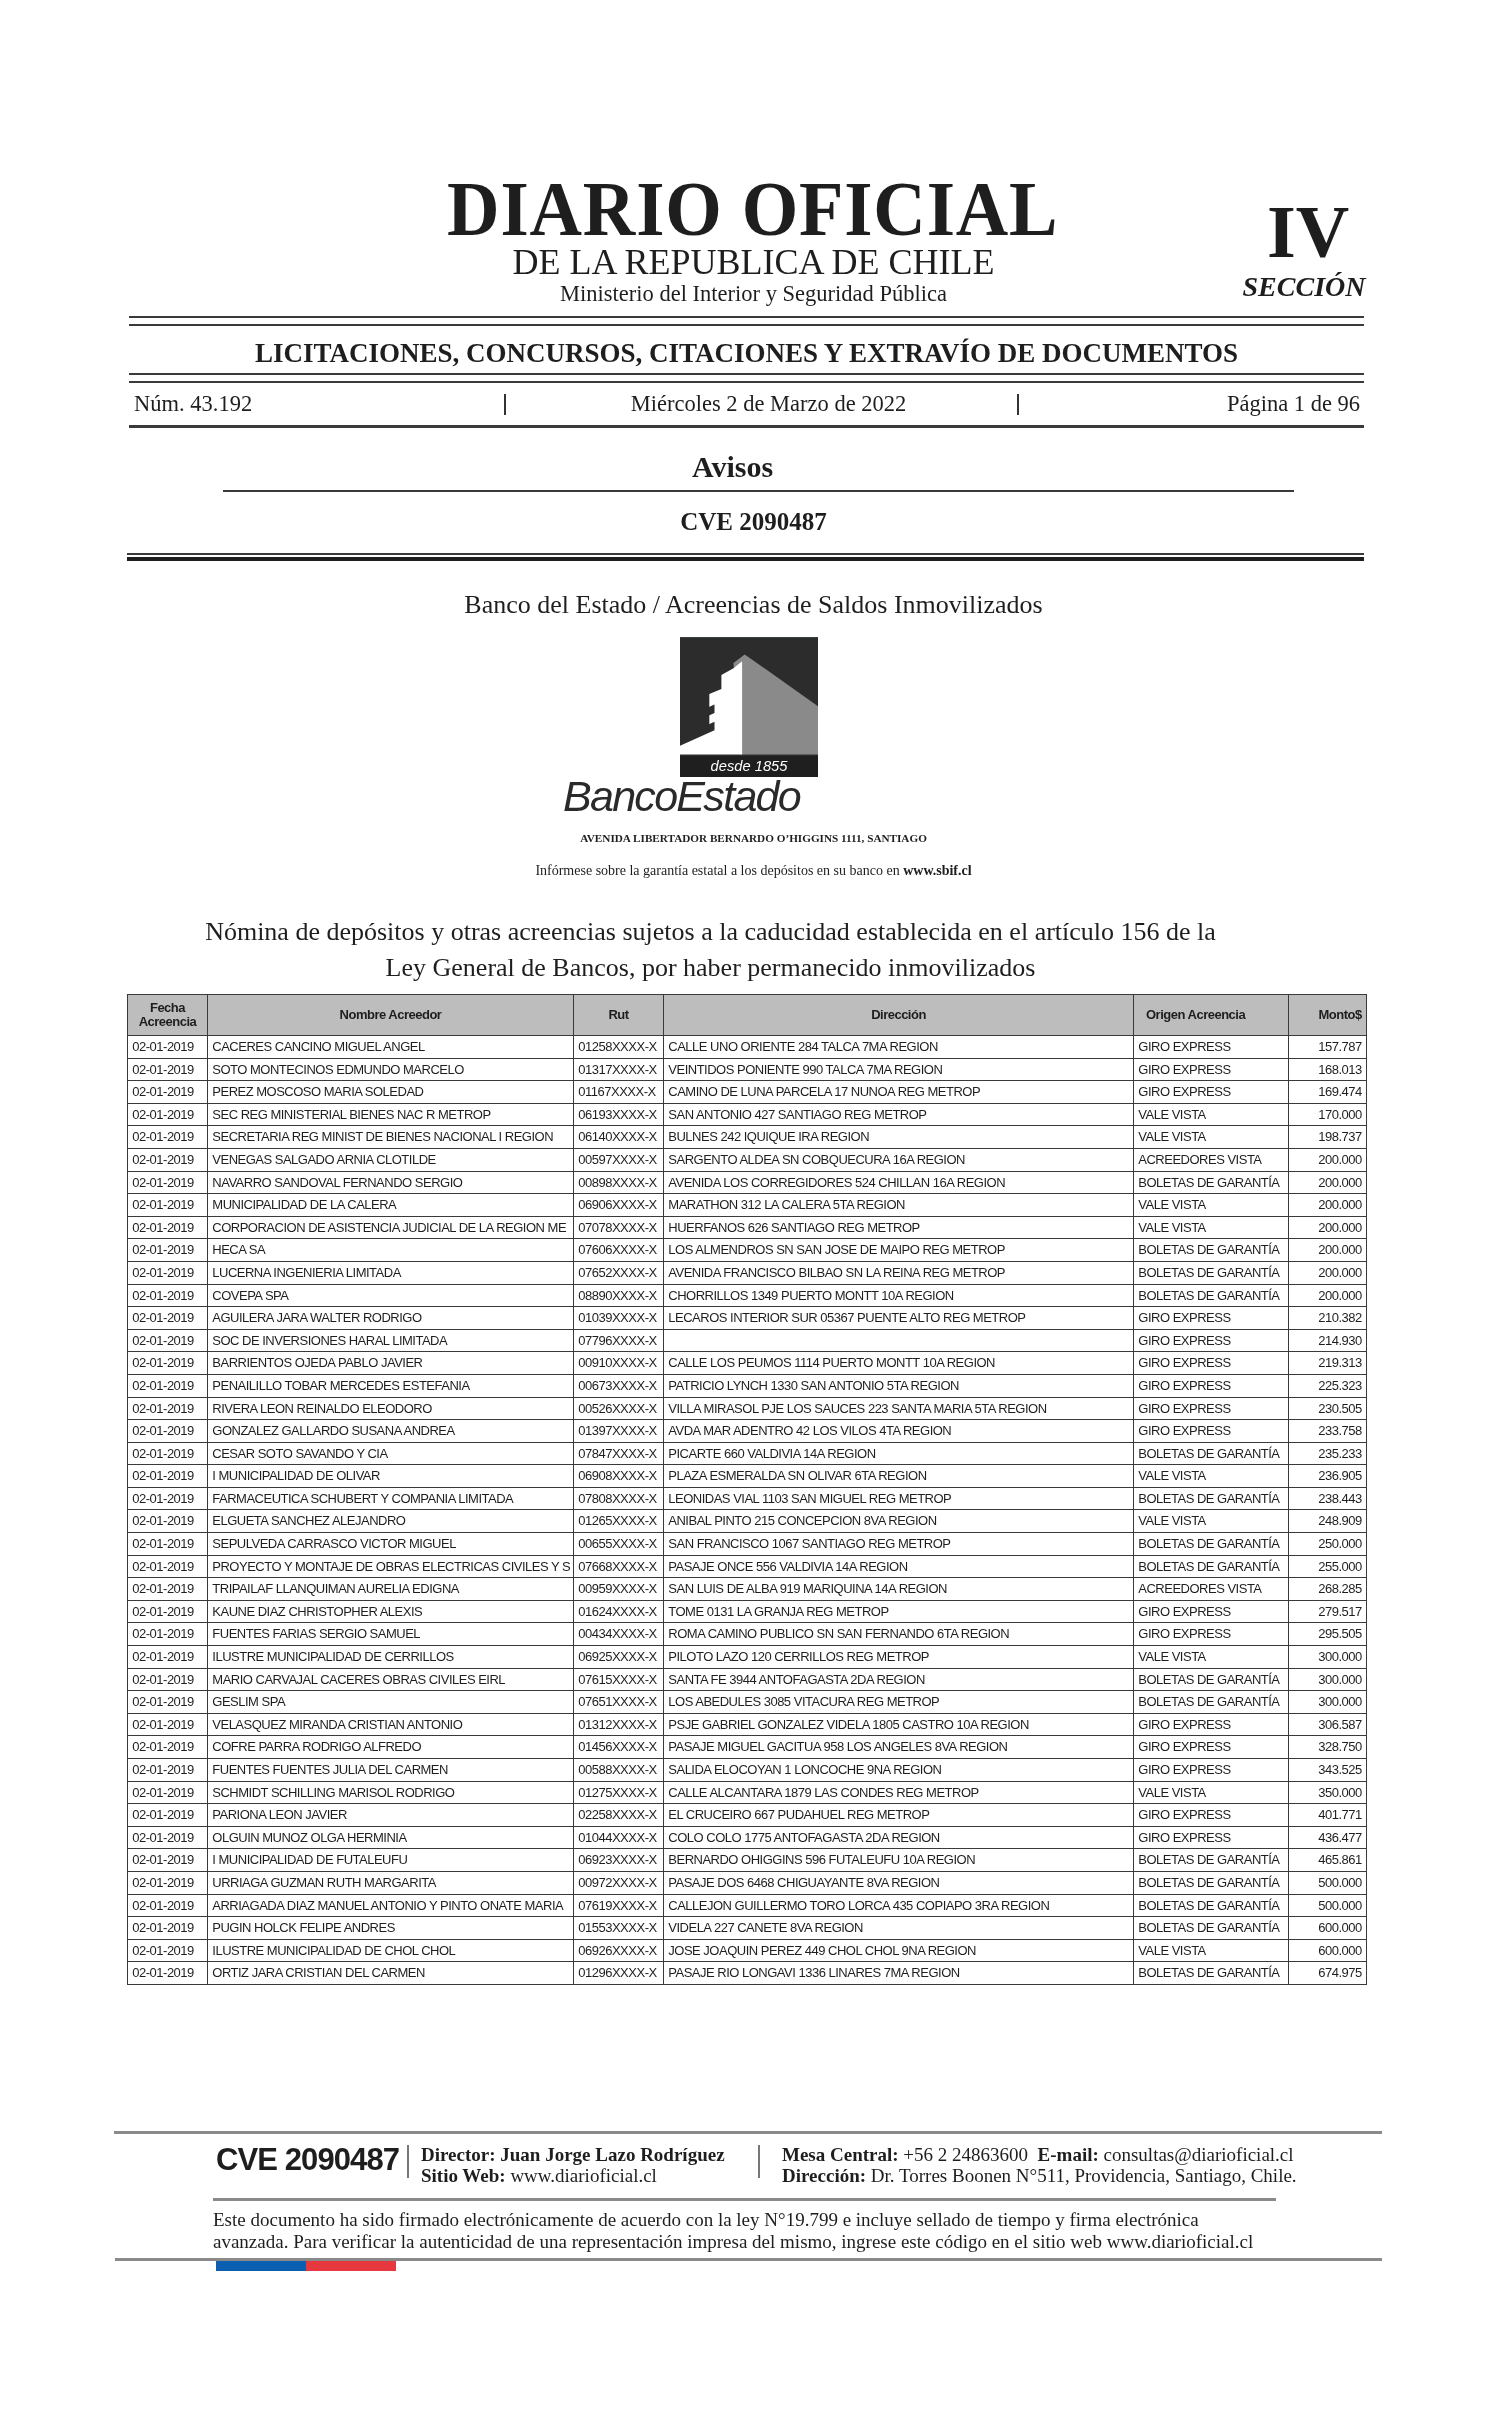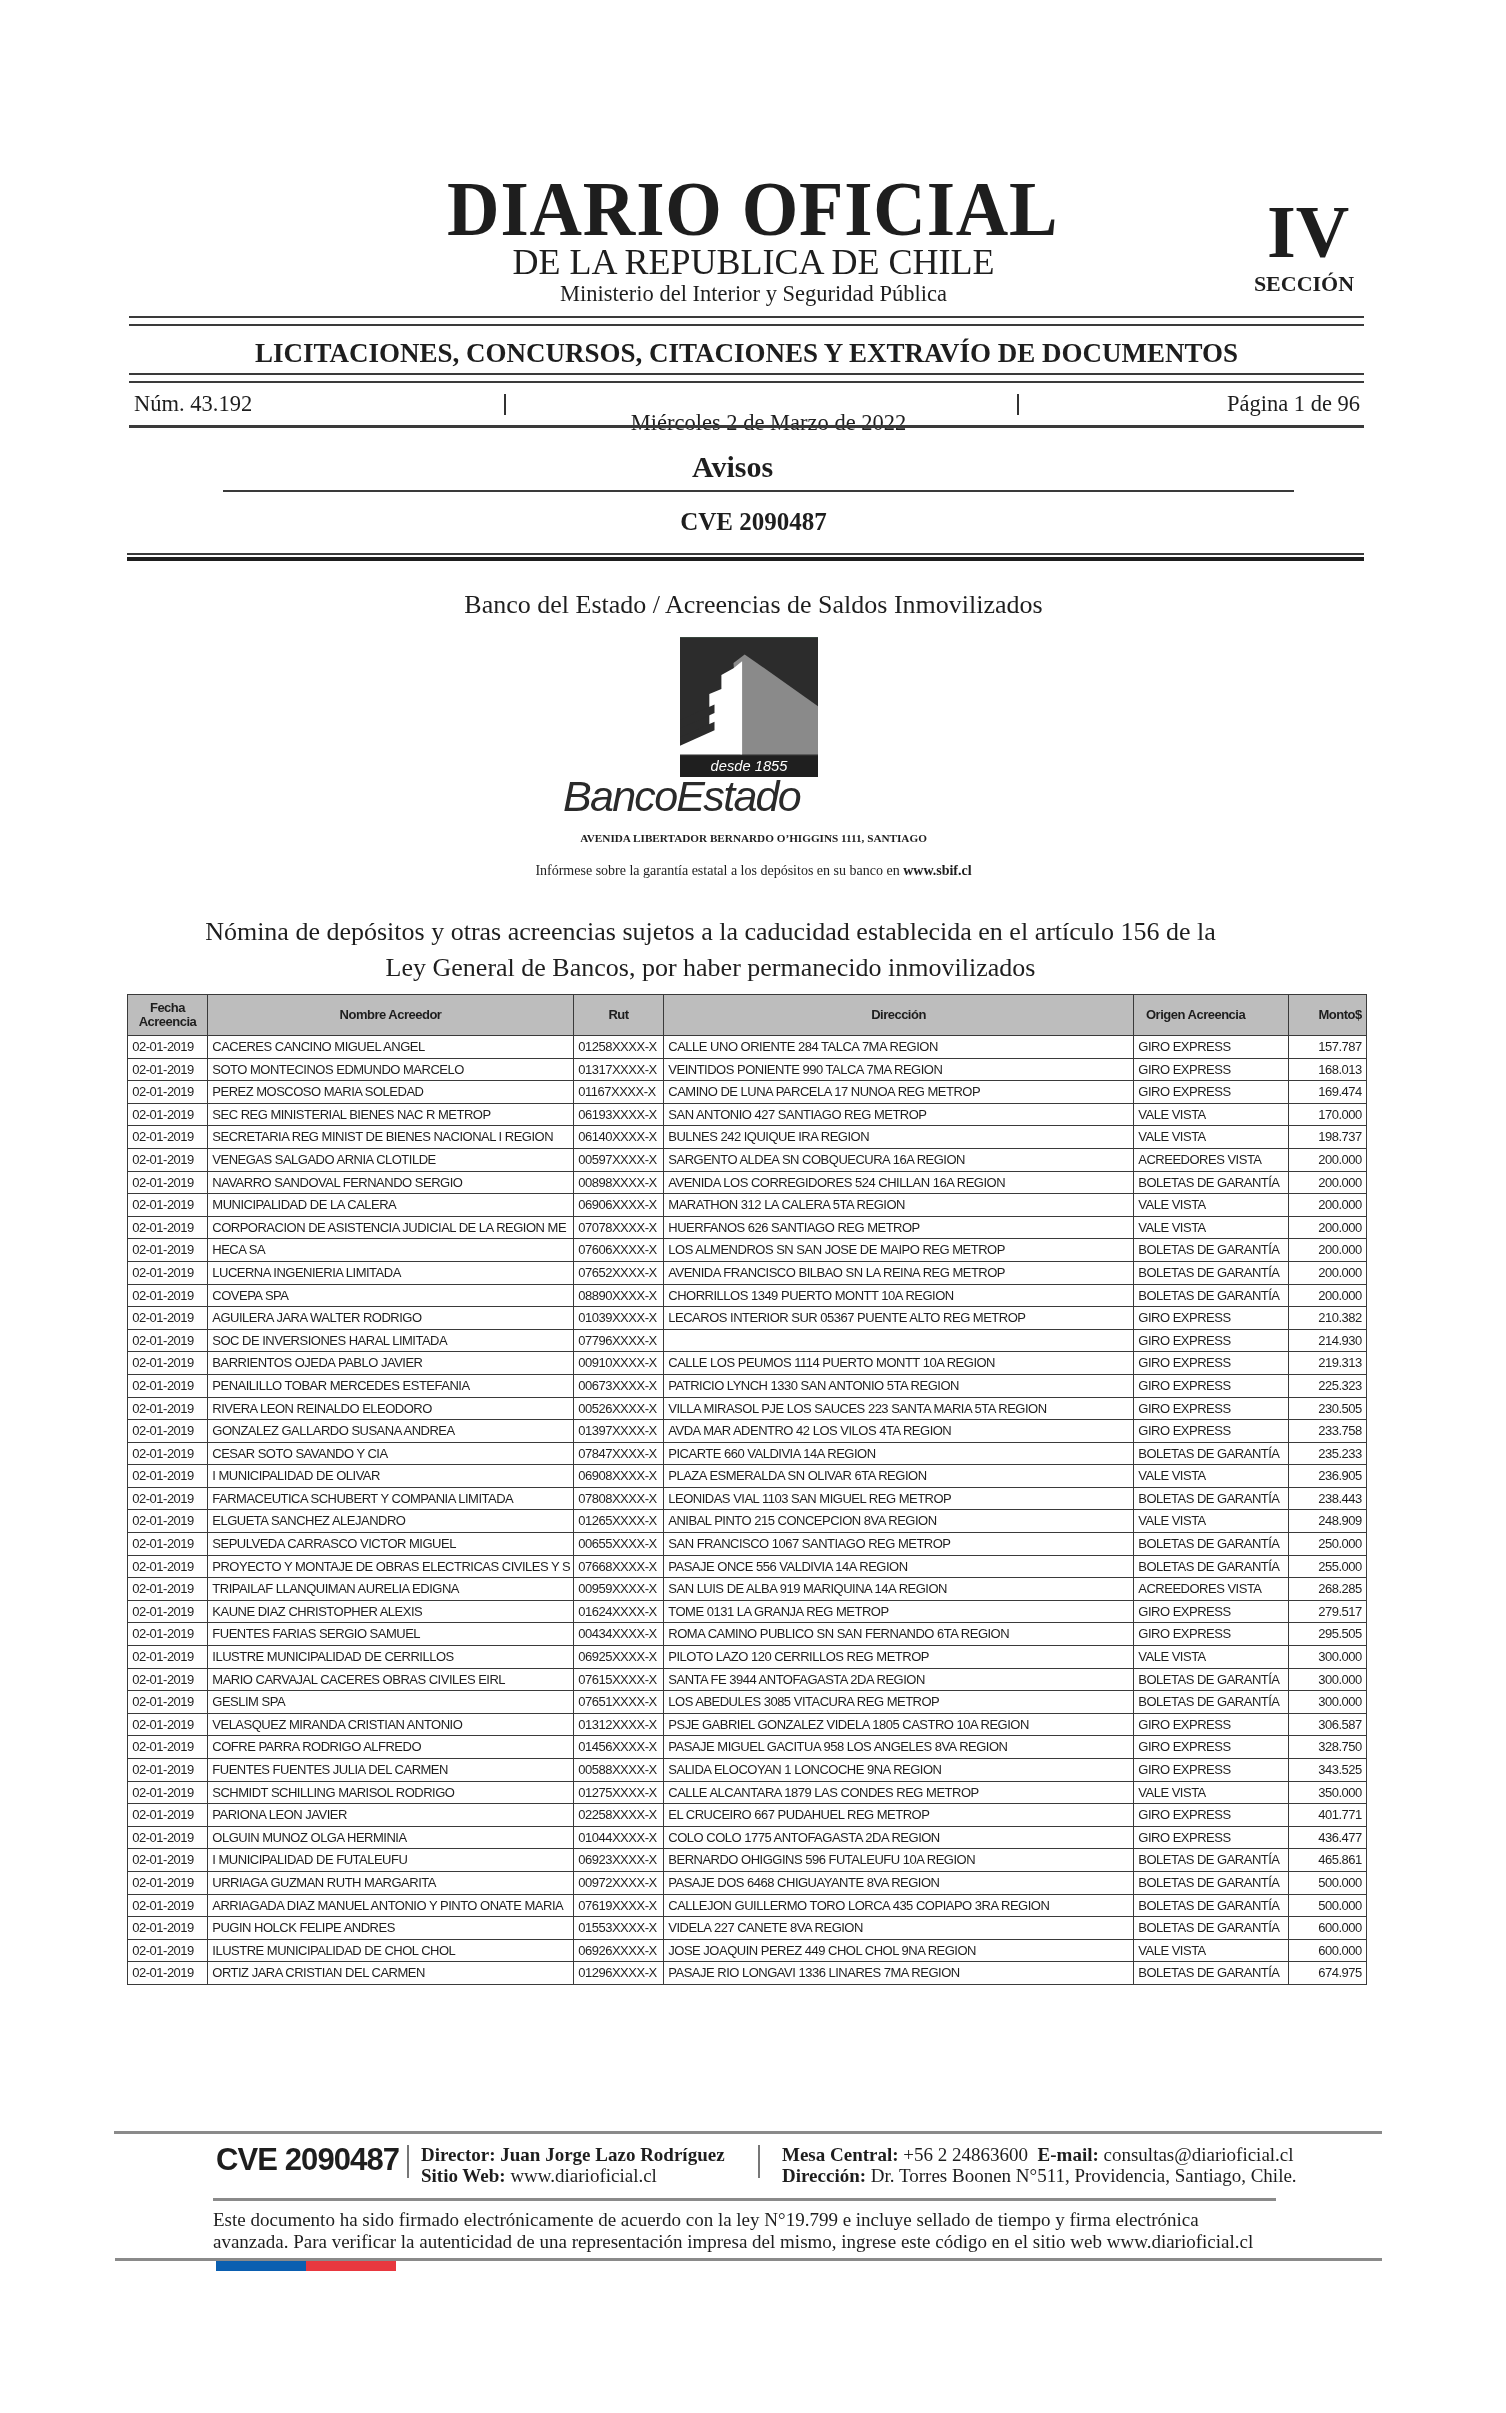--- a/index.html
+++ b/index.html
@@ -7,26 +7,26 @@
   .serif { font-family: "Liberation Serif", "DejaVu Serif", serif; }
   .sans { font-family: "Liberation Sans", "DejaVu Sans", sans-serif; }
   .abs { position: absolute; }
   .center { text-align: center; }
   .hline { position: absolute; background: #3a3a3a; }
 
   #masthead-title { left: 0; width: 1507px; top: 169px; font-size: 79px; font-weight: bold; line-height: 1; letter-spacing: 0.9px; transform: scaleX(0.92); transform-origin: 744px 0; }
   #masthead-sub { left: 0; width: 1507px; top: 244px; font-size: 36px; line-height: 1; }
   #masthead-min { left: 0; width: 1507px; top: 283px; font-size: 22.5px; line-height: 1; }
   #section-num { left: 1243px; width: 130px; top: 195px; font-size: 74px; font-weight: bold; line-height: 1; }
-  #section-label { left: 1235px; width: 138px; top: 273px; font-size: 22px; font-weight: bold; line-height: 1; }
+  #section-label { left: 1235px; width: 138px; top: 273px; font-size: 28px; font-weight: bold; line-height: 1; font-style: italic; }
 
   #category { left: 129px; width: 1235px; top: 340px; font-size: 27px; font-weight: bold; line-height: 1; }
   .meta { top: 393px; font-size: 22.5px; line-height: 1; }
   #meta-num { left: 134px; }
-  #meta-date { left: 501px; width: 535px; margin-top: 19px; }
+  #meta-date { left: 501px; width: 535px; }
   #meta-page { right: 147px; text-align: center; }
   .meta-sep { position: absolute; top: 394px; width: 1.7px; height: 21px; background: #333; }
 
   #avisos { left: 0; width: 1465px; top: 452px; font-size: 30px; font-weight: bold; line-height: 1; }
   #cve { left: 0; width: 1507px; top: 509px; font-size: 25px; font-weight: bold; line-height: 1; }
 
   #notice-title { left: 0; width: 1507px; top: 592px; font-size: 26px; line-height: 1; }
 
   #logo { position: absolute; left: 680px; top: 637px; width: 138px; height: 140px; background: #86efac; overflow: hidden; }
   #logo svg { display: block; }

